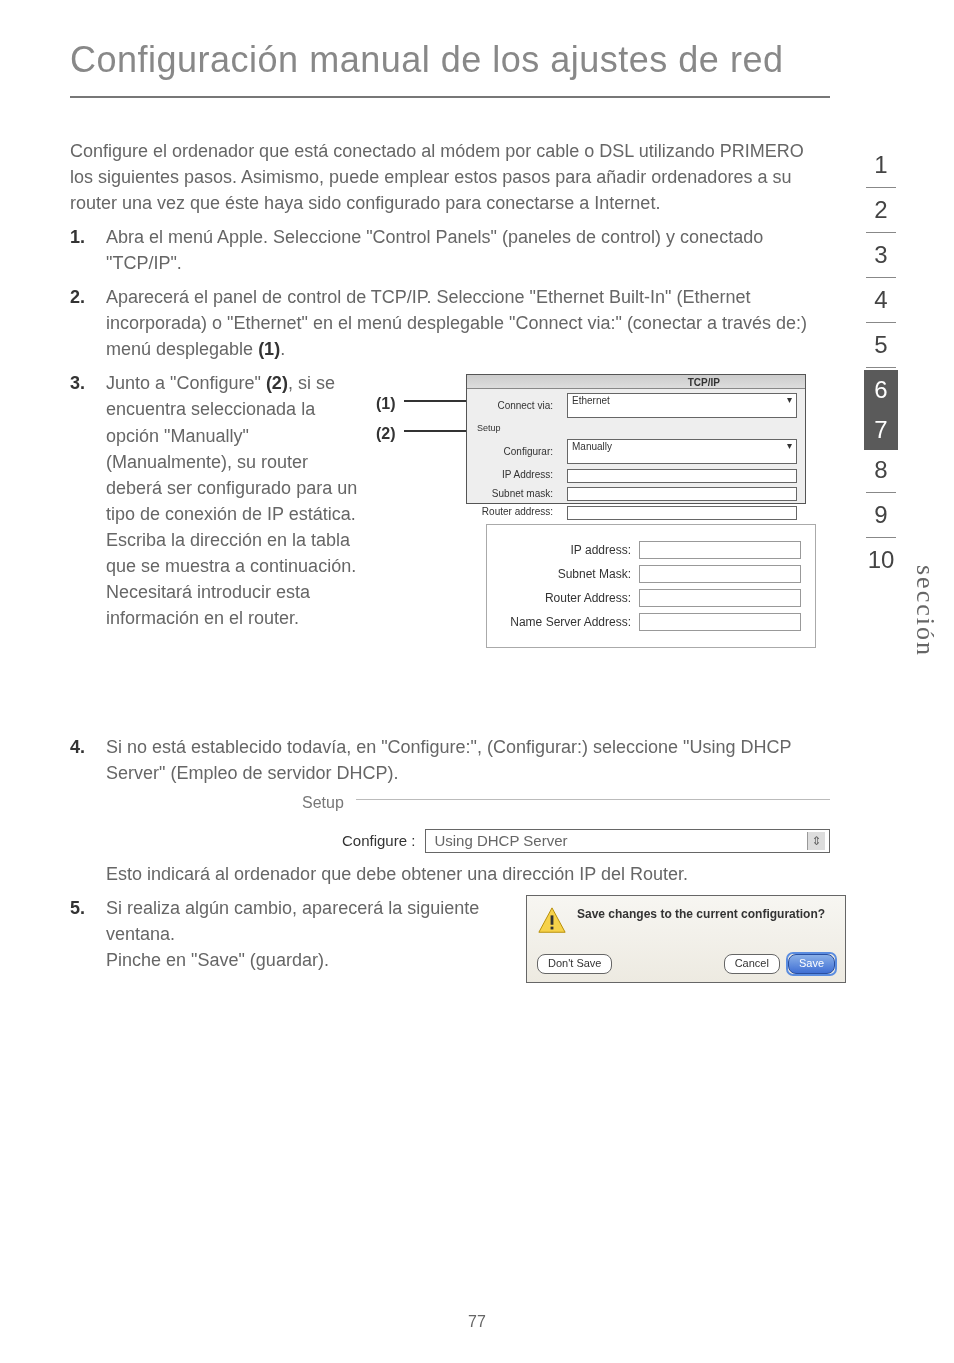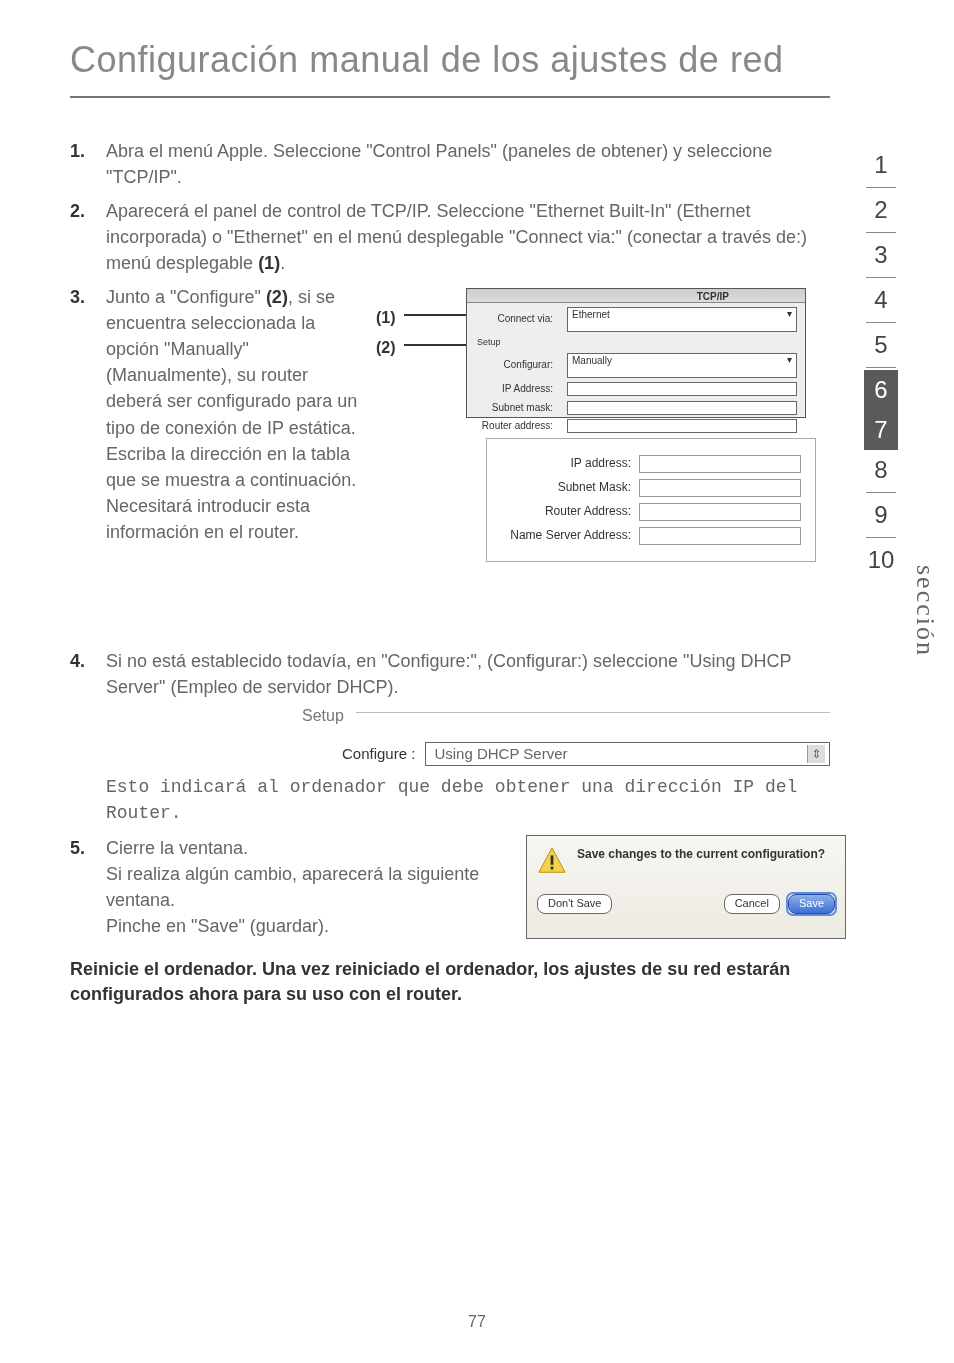--- a/index.html
+++ b/index.html
@@ -21,21 +21,21 @@
   .fig-holder { flex: 1; margin-left: 10px; }
 
   
   .ptr-block { position: relative; height: 150px; margin-top: 4px; }
   .ptr { position: absolute; font-weight: bold; color: #333; font-size: 16px; }
   .ptr-line { position: absolute; height: 2px; background: #333; }
 
   
   .dlg { border: 1px solid #555; background: #eee; position: absolute; font-size: 11px; color: #333; }
   .dlg .titlebar { background: linear-gradient(#ccc,#ddd); height: 14px; border-bottom: 1px solid #888; }
-  .dlg .tcpip-label { position: absolute; top: 1px; right: 76px; font-weight: bold; font-size: 10px; color: #333; }
+  .dlg .tcpip-label { position: absolute; top: 1px; right: 85px; font-weight: bold; font-size: 10px; color: #333; }
   .dlg-row { display: flex; align-items: center; margin: 4px 8px; gap: 14px; font-size: 10px; justify-content: flex-end; }
   .dlg-row .lbl { text-align: right; flex: 0 0 78px; color: #333; }
   .dlg-row .combo { flex: 1; background: #fff; border: 1px solid #666; height: 25px; padding: 0 4px; position: relative; }
   .dlg-row .combo::after { content: "▾"; position: absolute; right: 4px; top: -1px; color: #333; font-size: 10px; }
   .dlg-row .tf { flex: 1; background: #fff; border: 1px solid #666; height: 14px; }
   .setup-lbl { font-size: 9px; color: #333; margin: 4px 10px 0 10px; }
 
   .ip-panel { position: absolute; background: #fff; border: 1px solid #aaa; padding: 10px 14px; font-size: 12px; }
   .ip-panel .ip-row { display: flex; align-items: center; margin: 6px 0; }
   .ip-panel .ip-row .ip-lbl { flex: 0 0 130px; text-align: right; margin-right: 8px; color: #333; font-size: 12px; }
@@ -74,26 +74,27 @@
 
   .pagenum { position: absolute; bottom: 32px; left: 0; right: 0; text-align: center; color: #666; font-size: 16px; }
 </style>
 </head>
 <body>
 
 <div class="page">
   <div class="title">Configuración manual de los ajustes de red</div>
   <div class="hr-under"></div>
 
+  <div class="intro">Configure el ordenador que está conectado al módem por cable o DSL utilizando PRIMERO los siguientes pasos. Asimismo, puede emplear estos pasos para añadir ordenadores a su router una vez que éste haya sido configurado para conectarse a Internet.</div>
 
   <div class="steps">
 
     <div class="step">
       <div class="num">1.</div>
-      <div class="body">Abra el menú Apple. Seleccione "Control Panels" (paneles de obtener) y seleccione "TCP/IP".</div>
+      <div class="body">Abra el menú Apple. Seleccione "Control Panels" (paneles de control) y conectado "TCP/IP".</div>
     </div>
 
     <div class="step">
       <div class="num">2.</div>
       <div class="body">
         <span>Aparecerá el panel de control de TCP/IP. Seleccione "Ethernet Built-In" (Ethernet incorporada) o "Ethernet" en el menú desplegable "Connect via:" (conectar a través de:) menú desplegable </span><span class="boldref">(1)</span><span>.</span>
       </div>
     </div>
 
     <div class="step">
@@ -171,29 +172,28 @@
             <div class="setup-line-top"></div>
             <div class="cfg-row">
               <div class="cfg-lbl">Configure :</div>
               <div class="cfg-sel">
                 <span>Using DHCP Server</span>
                 <span class="arrow">⇕</span>
               </div>
             </div>
           </div>
         </div>
-        <div style="margin-top:8px;font-family:Liberation Mono, monospace;">Esto indicará al ordenador que debe obtener una dirección IP del Router.</div>
+        <div style="margin-top:8px;">Esto indicará al ordenador que debe obtener una dirección IP del Router.</div>
       </div>
     </div>
 
     <div class="step">
       <div class="num">5.</div>
       <div class="body step5row">
         <div class="step5text">
-          <div>Cierre la ventana.</div>
           <div>Si realiza algún cambio, aparecerá la siguiente ventana.</div>
           <div>Pinche en "Save" (guardar).</div>
         </div>
         <div class="save-dlg">
           <div class="save-top">
             <svg class="warn-icon" viewBox="0 0 32 32">
               <polygon points="16,2 30,28 2,28" fill="#f6d24a" stroke="#b58b00" stroke-width="1"></polygon>
               <rect x="14.5" y="10" width="3" height="10" fill="#333"></rect>
               <rect x="14.5" y="22" width="3" height="3" fill="#333"></rect>
             </svg>
@@ -204,21 +204,20 @@
             <div class="spacer"></div>
             <div class="btn">Cancel</div>
             <div class="btn primary">Save</div>
           </div>
         </div>
       </div>
     </div>
 
   </div>
 
-  <div class="closing">Reinicie el ordenador. Una vez reiniciado el ordenador, los ajustes de su red estarán configurados ahora para su uso con el router.</div>
 
   <div class="sidenav">
     <div class="n">1</div>
       <div class="div"></div>
     <div class="n">2</div>
       <div class="div"></div>
     <div class="n">3</div>
       <div class="div"></div>
     <div class="n">4</div>
       <div class="div"></div>

